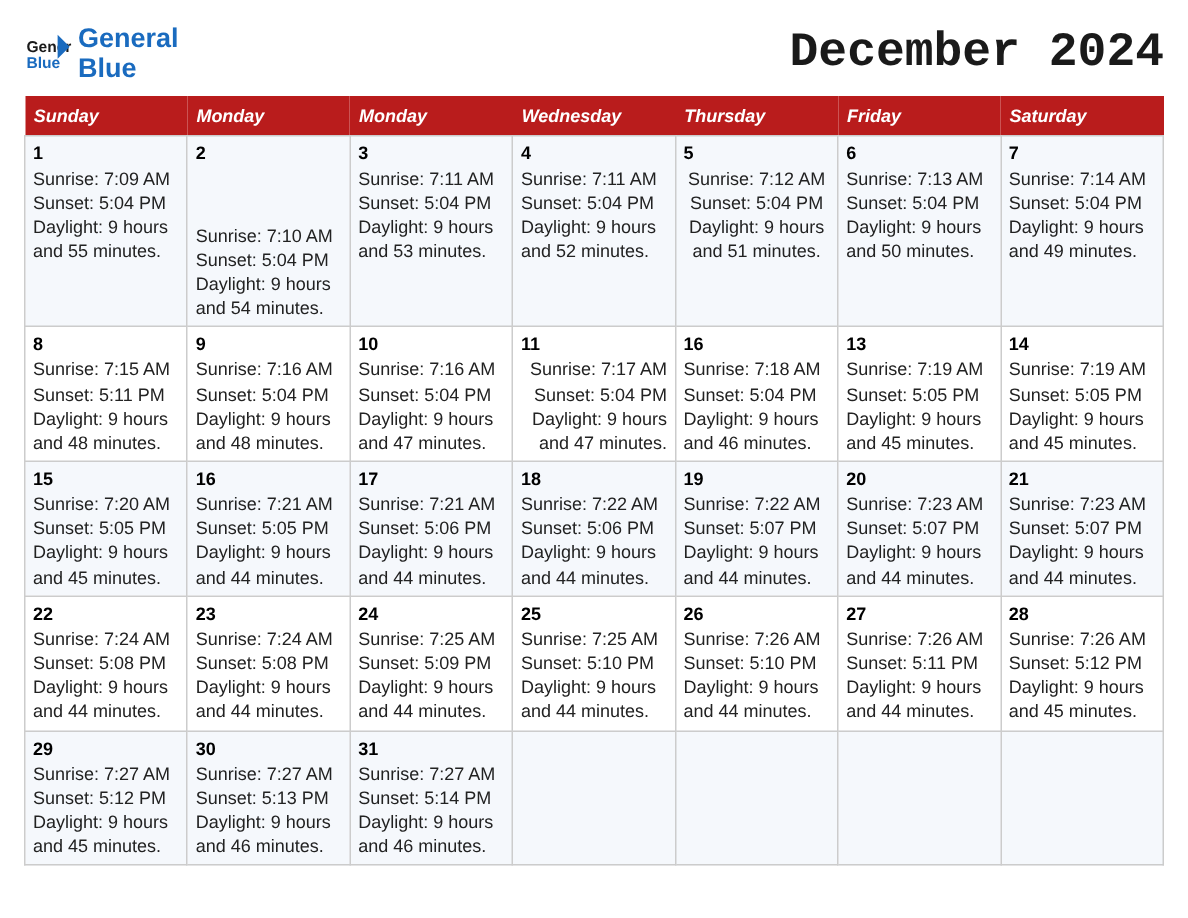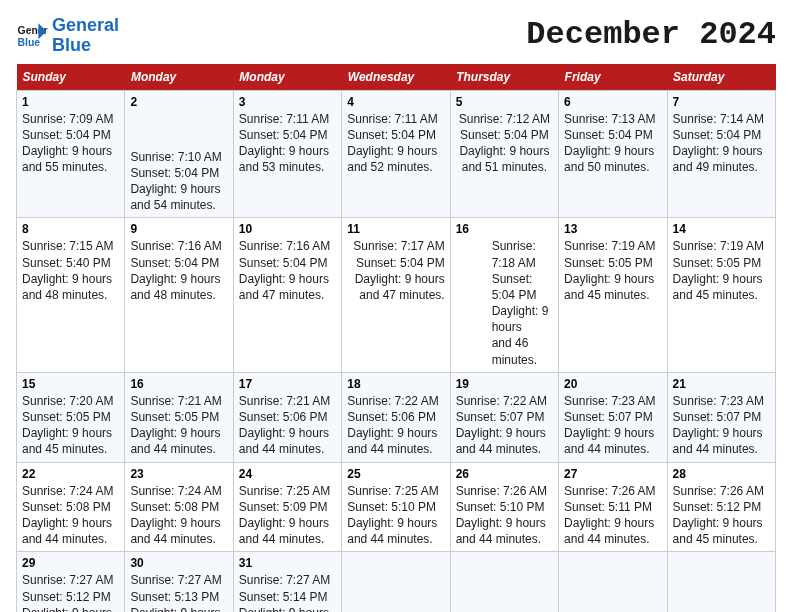--- a/index.html
+++ b/index.html
@@ -171,21 +171,21 @@
           <div class="day-content" style="white-space: pre-line;">Sunrise: 7:14 AM
 Sunset: 5:04 PM
 Daylight: 9 hours
 and 49 minutes.</div>
         </td>
       </tr>
       <tr>
         <td>
           <span class="day-num">8</span>
           <div class="day-content" style="white-space: pre-line;">Sunrise: 7:15 AM
-Sunset: 5:40 PM
+Sunset: 5:11 PM
 Daylight: 9 hours
 and 48 minutes.</div>
         </td>
         <td>
           <span class="day-num">9</span>
           <div class="day-content" style="white-space: pre-line;">Sunrise: 7:16 AM
 Sunset: 5:04 PM
 Daylight: 9 hours
 and 48 minutes.</div>
         </td>
@@ -198,21 +198,21 @@
         </td>
         <td>
           <span class="day-num">11</span>
           <div class="day-content" style="white-space: pre-line; text-align: right;">Sunrise: 7:17 AM
 Sunset: 5:04 PM
 Daylight: 9 hours
 and 47 minutes.</div>
         </td>
         <td>
           <span class="day-num">16</span>
-          <div class="day-content" style="white-space: pre-line; margin-left: 36px;">Sunrise: 7:18 AM
+          <div class="day-content" style="white-space: pre-line;">Sunrise: 7:18 AM
 Sunset: 5:04 PM
 Daylight: 9 hours
 and 46 minutes.</div>
         </td>
         <td>
           <span class="day-num">13</span>
           <div class="day-content" style="white-space: pre-line;">Sunrise: 7:19 AM
 Sunset: 5:05 PM
 Daylight: 9 hours
 and 45 minutes.</div>

